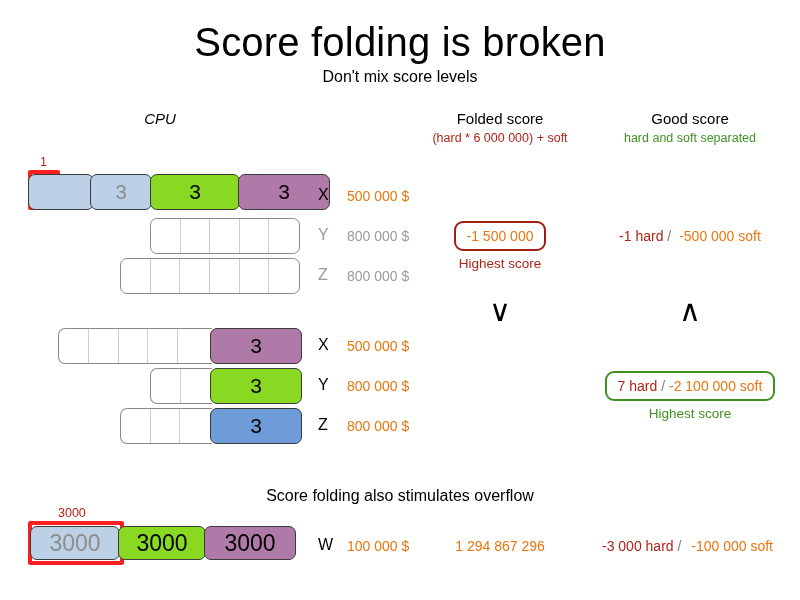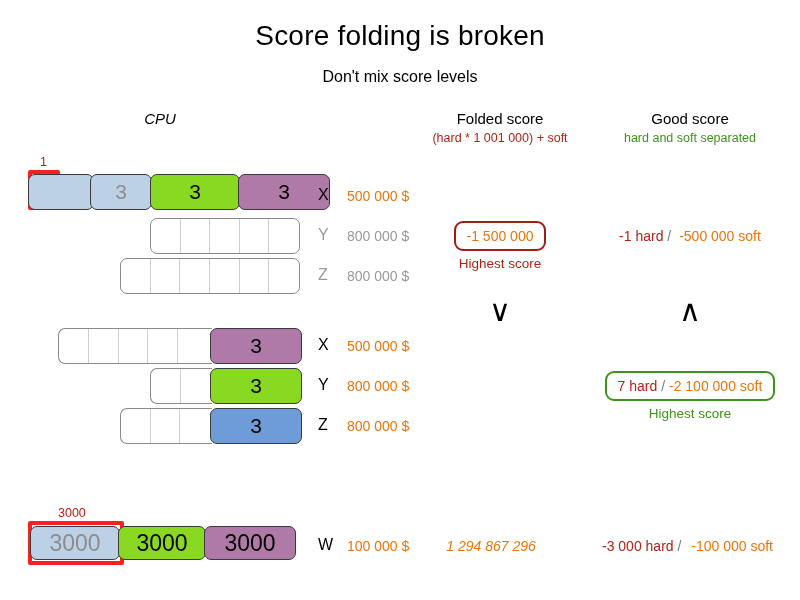--- a/index.html
+++ b/index.html
@@ -17,21 +17,21 @@
   #stage {
     position: relative;
     width: 800px;
     height: 600px;
   }
   .abs { position: absolute; }
 
   .title {
     left: 0; right: 0; top: 20px;
     text-align: center;
-    font-size: 28px;
+    font-size: 40px;
     letter-spacing: 0.2px;
   }
   .subtitle {
     left: 0; right: 0; top: 68px;
     text-align: center;
     font-size: 16px;
   }
   .section-title {
     left: 0; right: 0; top: 487px;
     text-align: center;
@@ -140,21 +140,21 @@
 <body>
 
 <div id="stage">
 
   <div class="abs title">Score folding is broken</div>
   <div class="abs subtitle">Don't mix score levels</div>
 
   <div class="abs col-head" style="left:100px; top:110px; width:120px;font-style:italic;">CPU</div>
 
   <div class="abs col-head" style="left:390px; top:110px; width:220px;">Folded score</div>
-  <div class="abs col-sub red-text" style="left:390px; top:131px; width:220px;">(hard * 1 001 000) + soft</div>
+  <div class="abs col-sub red-text" style="left:390px; top:131px; width:220px;">(hard * 6 000 000) + soft</div>
 
   <div class="abs col-head" style="left:595px; top:110px; width:190px;">Good score</div>
   <div class="abs col-sub green-text" style="left:595px; top:131px; width:190px;">hard and soft separated</div>
 
   <div class="abs highlight-label" style="left:40px; top:155px;">1</div>
 
   <div class="abs highlight-box" style="left:28px; top:170px; width:32px; height:40px;"></div>
 
   <div class="abs bar" style="left:28px; top:174px;">
     <div class="seg blue" style="width:66px;"></div>
@@ -237,33 +237,34 @@
 
   <div class="abs score-cell" style="left:590px; top:371px; width:200px;">
     <span class="score-box green-border">
       <span class="red-text">7 hard</span>
       <span class="slash">/</span>
       <span class="orange-text">-2 100 000 soft</span>
     </span>
     <div class="highest green-text">Highest score</div>
   </div>
 
+  <div class="abs section-title">Score folding also stimulates overflow</div>
 
   <div class="abs highlight-label" style="left:58px; top:506px;">3000</div>
   <div class="abs highlight-box" style="left:28px; top:521px; width:96px; height:44px;"></div>
 
   <div class="abs bar" style="left:30px; top:526px; height:34px;">
     <div class="seg blue" style="width:90px; font-size:23px;">3000</div>
     <div class="seg green" style="width:88px; margin-left:-2px; font-size:23px;">3000</div>
     <div class="seg purple" style="width:92px; margin-left:-2px; font-size:23px;">3000</div>
   </div>
   <div class="abs row-label black-text" style="left:318px; top:536px;">W</div>
   <div class="abs row-value orange-text" style="left:347px; top:538px;">100 000 $</div>
 
-  <div class="abs score-cell orange-text" style="left:381px; top:538px; width:220px;font-style:italic;">1 294 867 296</div>
+  <div class="abs score-cell orange-text" style="left:390px; top:538px; width:220px;">1 294 867 296</div>
 
   <div class="abs score-cell" style="left:580px; top:538px; width:215px;">
     <span class="red-text">-3 000 hard</span>
     <span class="slash">/</span>
     <span class="orange-text" style="margin-left:6px;">-100 000 soft</span>
   </div>
 
 </div>
 
 </body></html>

